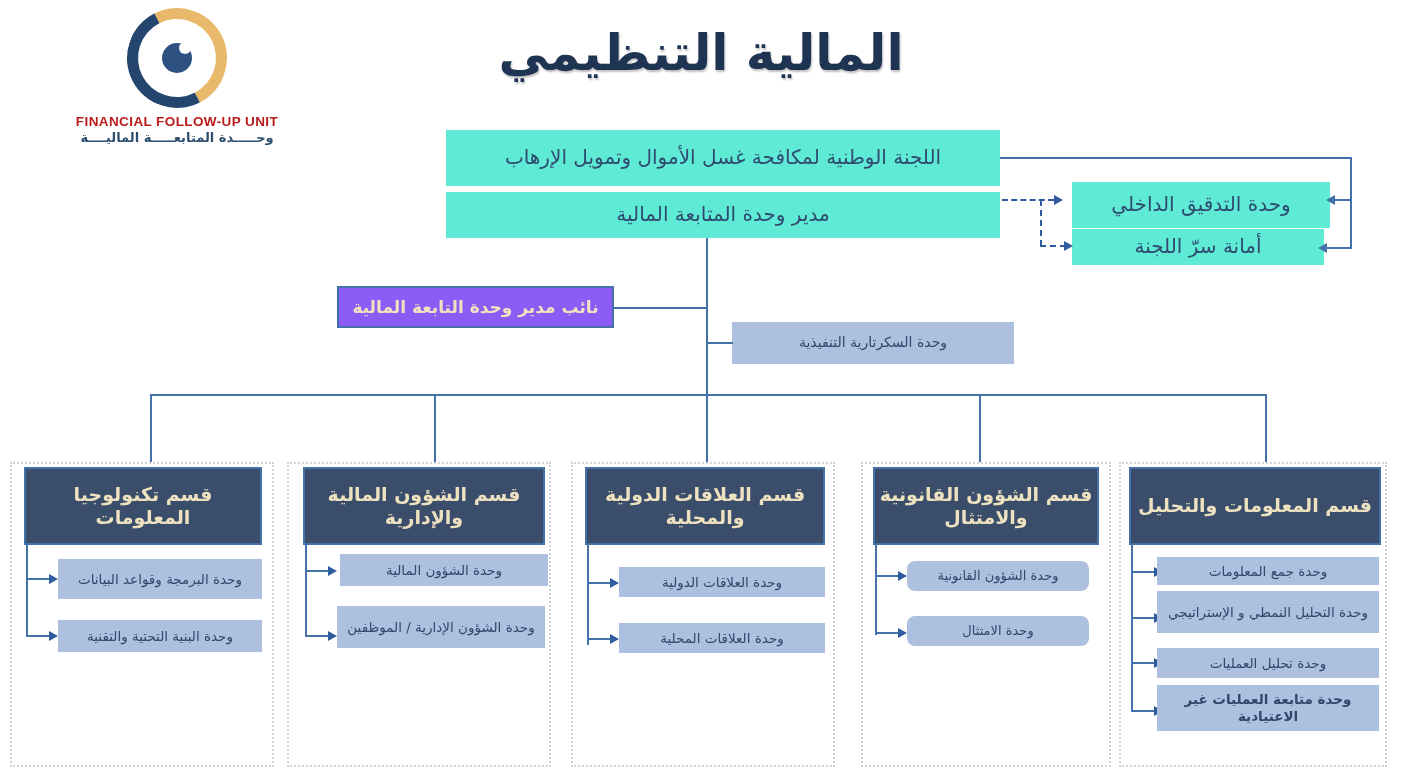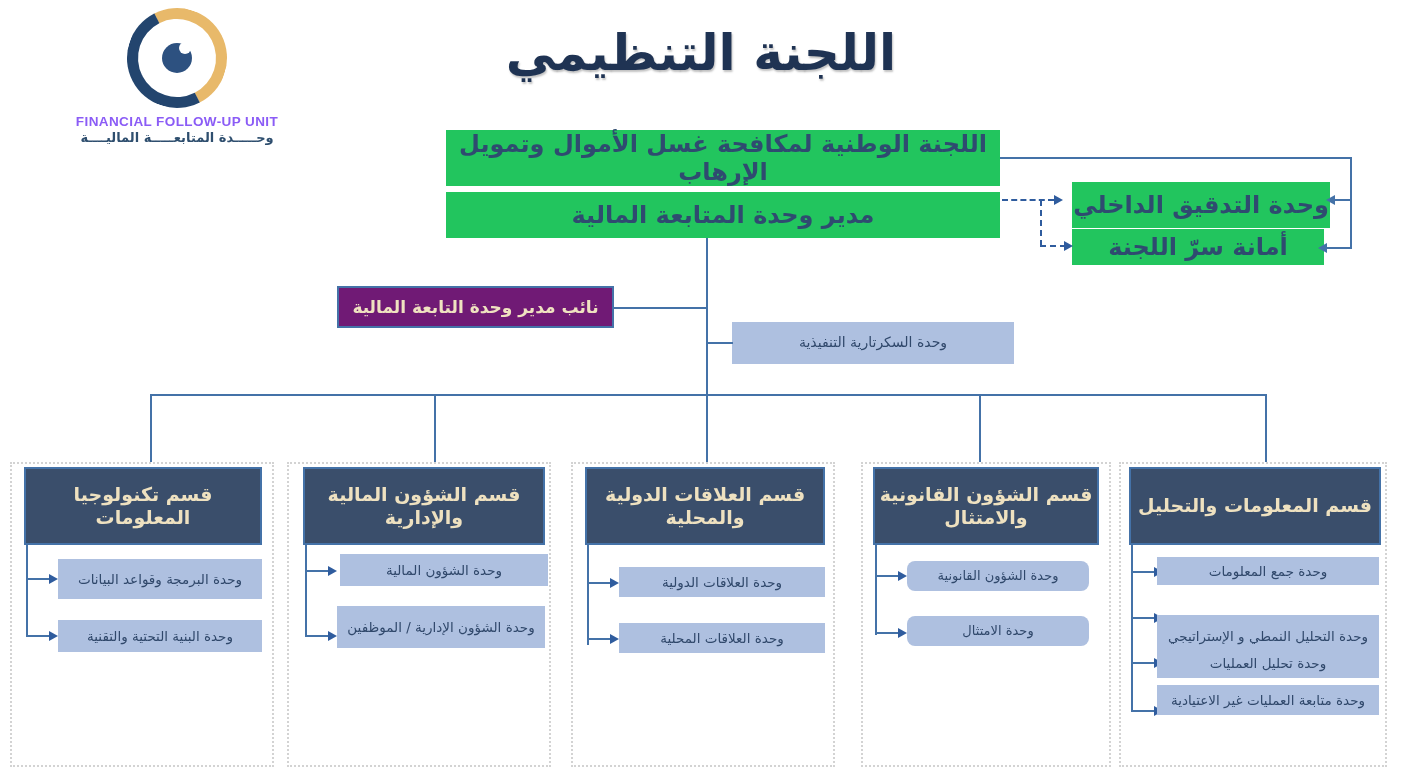--- a/index.html
+++ b/index.html
@@ -25,46 +25,46 @@
     position: absolute; left: 50%; top: 50%; width: 30px; height: 30px;
     margin: -15px 0 0 -15px; border-radius: 50%; background: #2d5180;
   }
   .logo-dot::after {
     content: ""; position: absolute; right: 1px; top: -1px;
     width: 12px; height: 12px; border-radius: 50%; background: #ffffff;
   }
   .logo-en {
     font-family: "Liberation Sans", sans-serif;
     font-size: 13.5px; font-weight: 700; letter-spacing: .4px;
-    color: #8b5cf6; direction: ltr; margin-top: 6px; white-space: nowrap;
+    color: #b91c1c; direction: ltr; margin-top: 6px; white-space: nowrap;
   }
   .logo-ar {
     font-size: 13px; font-weight: 700; color: #2f4f6f;
     margin-top: 1px; letter-spacing: 1px; white-space: nowrap;
   }
 
   
   .page-title {
     position: absolute; left: 0; top: 24px; width: 1402px;
     text-align: center; font-size: 50px; font-weight: 700;
     color: #1f3353; text-shadow: 1px 2px 2px rgba(120,120,120,.45);
     letter-spacing: 0;
   }
 
   
   .box {
     position: absolute; display: flex; align-items: center;
     justify-content: center; text-align: center; line-height: 1.18;
   }
   .box-gold {
-    background: #22c55e; color: #2f4b70;
-    font-size: 24px; font-weight: 700;
+    background: #5eead4; color: #2f4b70;
+    font-size: 20px; font-weight: 400;
   }
   .box-navy-outline {
-    background: #701a75; color: #efe2c0;
+    background: #8b5cf6; color: #efe2c0;
     border: 2px solid #4472a8; font-size: 17px; font-weight: 700;
   }
   .box-dept {
     background: #3a4e6b; color: #eee1c0;
     border: 2px solid #4472a8;
     font-size: 19px; font-weight: 700; line-height: 1.22;
   }
   .box-light {
     background: #aec0e0; color: #30486b;
     font-size: 13.5px; font-weight: 400; line-height: 1.25;
@@ -104,21 +104,21 @@
   <div class="logo-wrap">
     <div class="logo-mark">
       <div class="logo-ring-a"></div>
       <div class="logo-ring-b"></div>
       <div class="logo-dot"></div>
     </div>
     <div class="logo-en">FINANCIAL FOLLOW-UP UNIT</div>
     <div class="logo-ar">وحـــــدة المتابعـــــة الماليــــة</div>
   </div>
 
-  <div class="page-title">اللجنة التنظيمي</div>
+  <div class="page-title">المالية التنظيمي</div>
 
   <div class="box box-gold" style="left:446px; top:130px; width:554px; height:56px;">اللجنة الوطنية لمكافحة غسل الأموال وتمويل الإرهاب</div>
 
   <div class="box box-gold" style="left:446px; top:192px; width:554px; height:46px;">مدير وحدة المتابعة المالية</div>
 
   <div class="box box-gold" style="left:1072px; top:182px; width:258px; height:46px;">وحدة التدقيق الداخلي</div>
 
   <div class="box box-gold" style="left:1072px; top:229px; width:252px; height:36px;">أمانة سرّ اللجنة</div>
 
   <div class="ln ln-h" style="left:1000px; top:157px; width:352px;"></div>
@@ -194,23 +194,23 @@
 
   <div class="box box-dept" style="left:1129px; top:467px; width:252px; height:78px;">قسم المعلومات والتحليل</div>
   <div class="ln ln-v" style="left:1131px; top:545px; height:167px;"></div>
 
   <div class="ln ln-h" style="left:1131px; top:571px; width:26px;"></div>
   <div class="arrow arrow-r" style="left:1154px; top:567px;"></div>
   <div class="box box-light" style="left:1157px; top:557px; width:222px; height:28px;text-align:center;">وحدة جمع المعلومات</div>
 
   <div class="ln ln-h" style="left:1131px; top:617px; width:26px;"></div>
   <div class="arrow arrow-r" style="left:1154px; top:613px;"></div>
-  <div class="box box-light" style="left:1157px; top:591px; width:222px; height:42px;margin-top:24px;">وحدة التحليل النمطي و الإستراتيجي</div>
+  <div class="box box-light" style="left:1157px; top:591px; width:222px; height:42px;">وحدة التحليل النمطي و الإستراتيجي</div>
 
   <div class="ln ln-h" style="left:1131px; top:662px; width:26px;"></div>
   <div class="arrow arrow-r" style="left:1154px; top:658px;"></div>
   <div class="box box-light" style="left:1157px; top:648px; width:222px; height:30px;">وحدة تحليل العمليات</div>
 
   <div class="ln ln-h" style="left:1131px; top:710px; width:26px;"></div>
   <div class="arrow arrow-r" style="left:1154px; top:706px;"></div>
-  <div class="box box-light" style="left:1157px; top:685px; width:222px; height:30px;">وحدة متابعة العمليات غير الاعتيادية</div>
+  <div class="box box-light" style="left:1157px; top:685px; width:222px; height:46px;font-weight:bold;">وحدة متابعة العمليات غير الاعتيادية</div>
 
 </div>
 
 </body></html>

